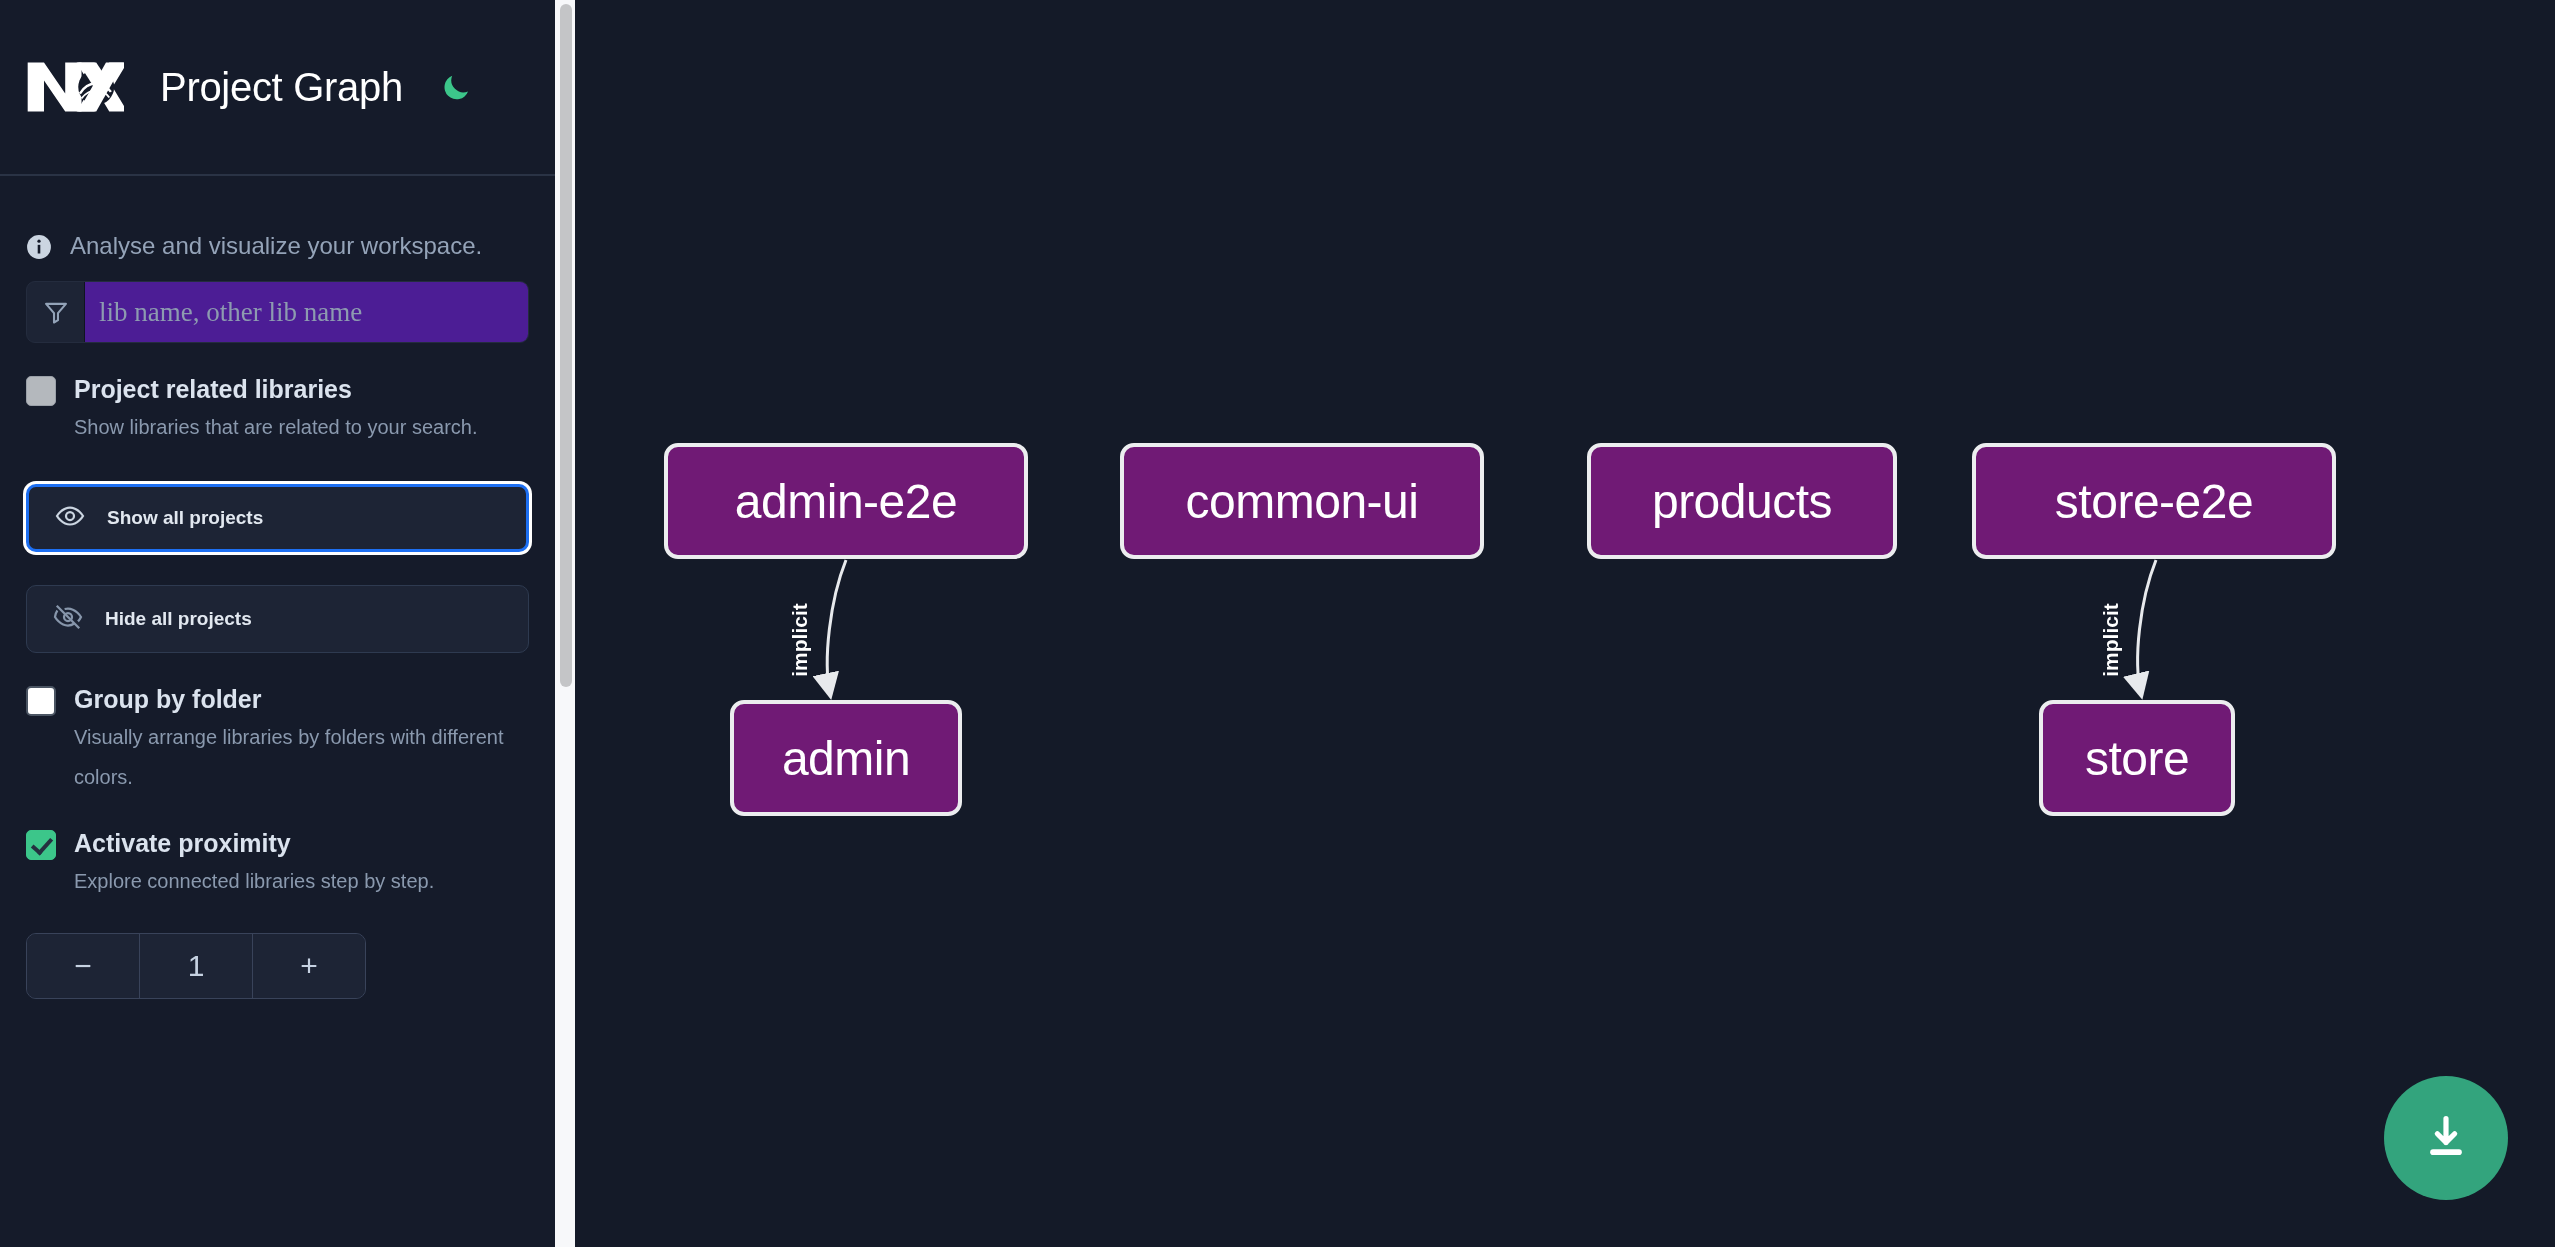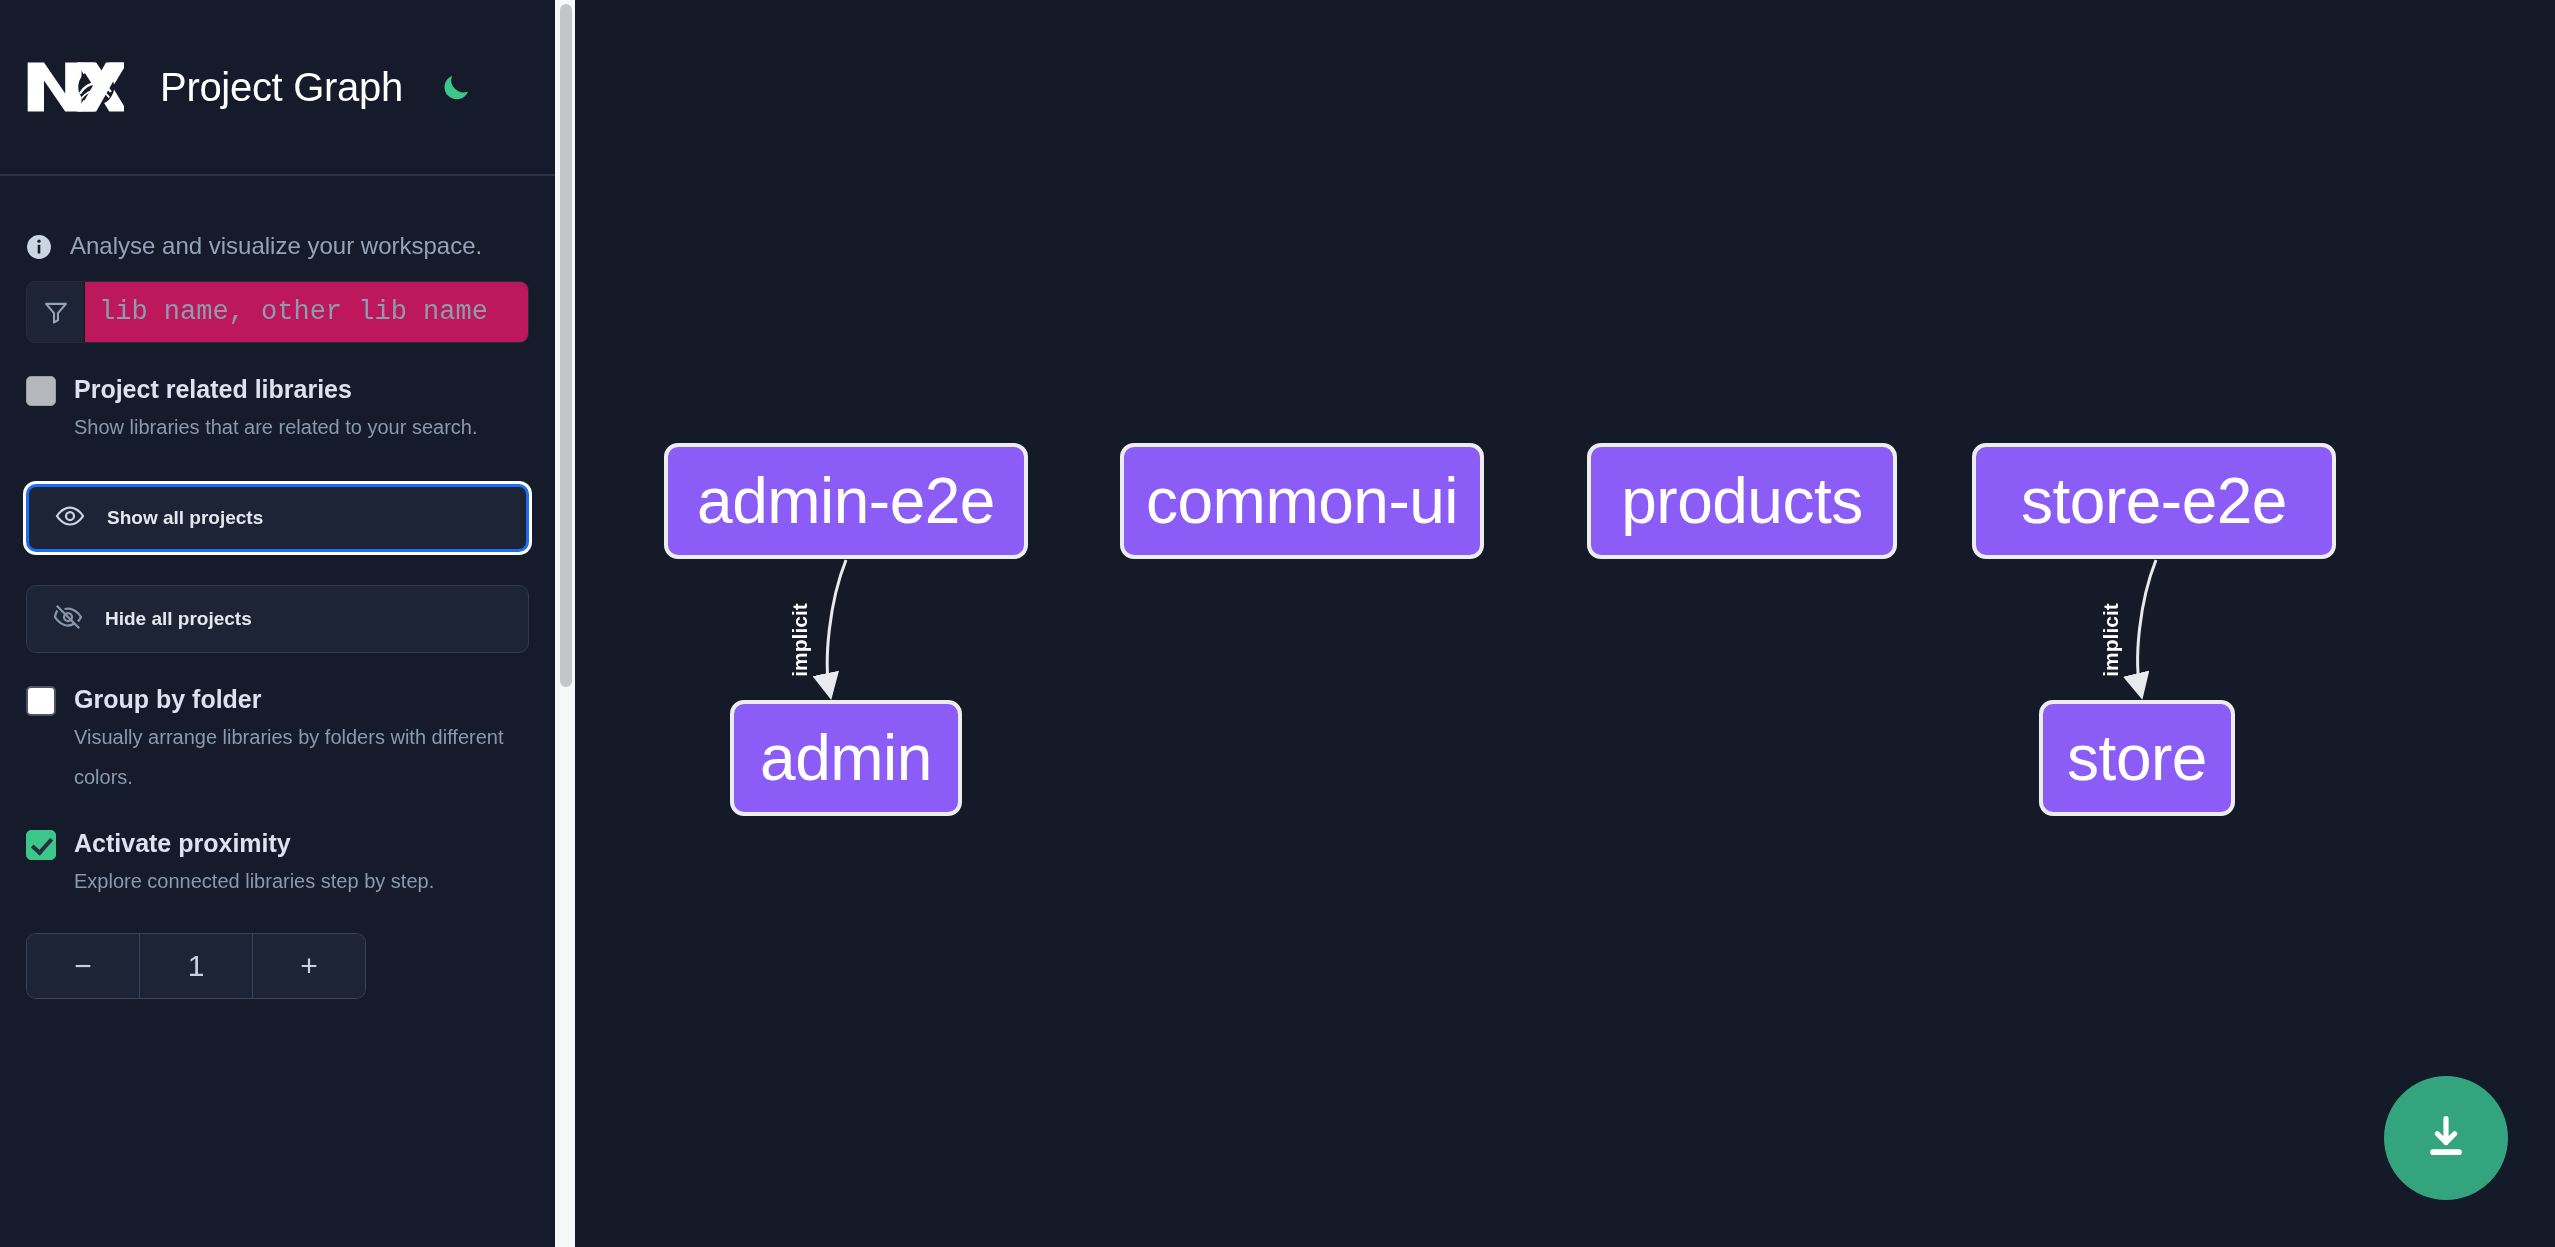--- a/index.html
+++ b/index.html
@@ -65,25 +65,25 @@
     overflow: hidden;
     border: 1px solid #242c3e;
   }
   .filter-icon-box {
     width: 58px; flex: 0 0 auto;
     display: flex; align-items: center; justify-content: center;
     border-right: 1px solid #0f1420;
   }
   .filter-input {
     flex: 1 1 auto;
-    background: #be185d;
+    background: #4c1d95;
     border: 0;
     outline: none;
     color: #cbd5e1;
-    font-family: Liberation Mono, monospace;
+    font-family: Liberation Serif, serif;
     font-size: 27px;
     padding: 0 14px;
   }
   .filter-input::placeholder { color: #8d9bb0; }
 
   
   .check-row { display: flex; margin-top: 28px; }
   .cb {
     width: 30px; height: 30px; flex: 0 0 auto;
     border-radius: 5px; margin-top: 5px;
@@ -167,26 +167,26 @@
   
   #canvas {
     position: absolute; left: 575px; top: 0;
     width: 1980px; height: 1247px;
     background: #141a28;
     overflow: hidden;
   }
   #graph-svg { position: absolute; left: 0; top: 0; }
   .node {
     position: absolute;
-    background: #8b5cf6;
+    background: #701a75;
     border: 4px solid #ecedef;
     border-radius: 14px;
     display: flex; align-items: center; justify-content: center;
     color: #ffffff;
-    font-size: 64px;
+    font-size: 48px;
     letter-spacing: -0.5px;
     cursor: pointer;
     white-space: nowrap;
   }
 
   
   #fab {
     position: absolute; right: 47px; bottom: 47px;
     width: 124px; height: 124px;
     border-radius: 50%;

